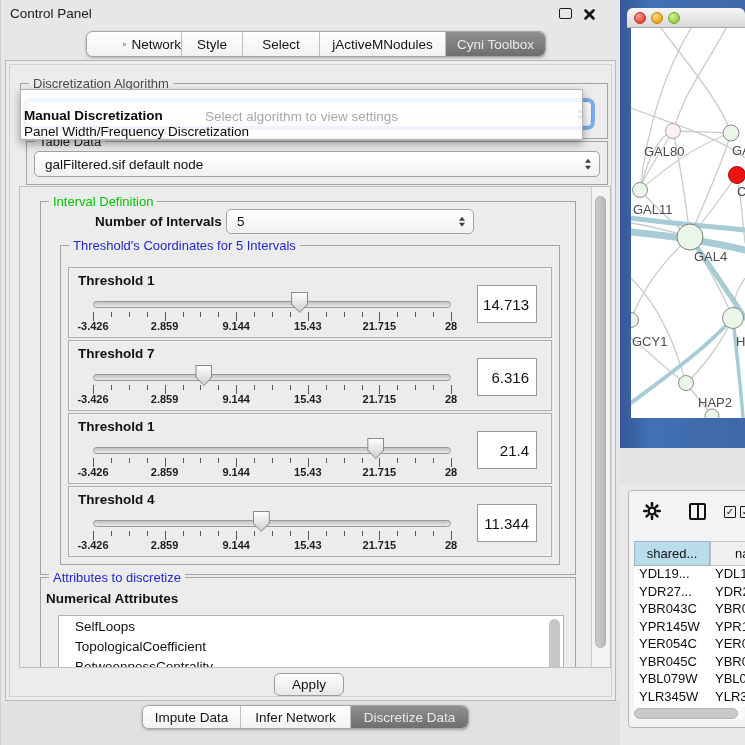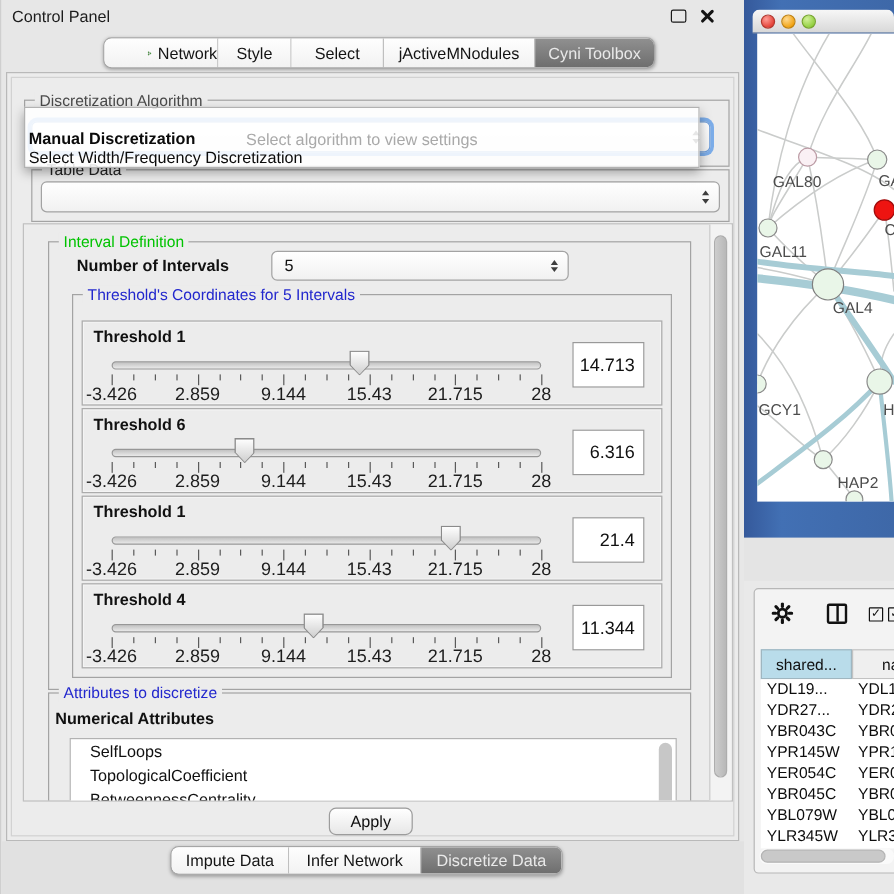--- a/index.html
+++ b/index.html
@@ -43,21 +43,21 @@
   #viewport{position:absolute;left:10px;top:122px;width:570px;height:480px;overflow:hidden;}
   #main-vsb{position:absolute;left:581px;top:122px;width:18px;height:480px;background:#f3f3f3;border-left:1px solid #c9c9c9;}
   #main-vsb .thumb{position:absolute;left:3px;top:9px;width:11px;height:452px;border-radius:6px;background:linear-gradient(90deg,#cdcdcd,#b8b8b8);border:1px solid #adadad;}
 
   .tpanel{position:absolute;left:48px;width:484px;height:71px;border:1px solid #ababab;box-shadow:inset 0 0 0 1px #f4f4f4;background:#ececec;}
   .tlabel{position:absolute;left:9px;top:5px;font-size:13.5px;font-weight:bold;color:#111;}
   .track{position:absolute;left:24px;top:33px;width:358px;height:7px;border:1px solid #979797;border-radius:4px;background:linear-gradient(#c2c2c2,#e9e9e9);}
   .thumb-o{position:absolute;top:24px;width:17px;height:21px;clip-path:polygon(0 0,100% 0,100% 58%,50% 100%,0 58%);background:#8a8a8a;}
   .thumb-i{position:absolute;left:1px;top:1px;width:15px;height:19px;clip-path:polygon(0 0,100% 0,100% 58%,50% 100%,0 58%);background:linear-gradient(#fefefe,#cfcfcf);}
   .tick{position:absolute;width:1px;background:#5a5a5a;}
-  .ticklab{position:absolute;top:52px;transform:translateX(-50%);font-size:15px;font-weight:normal;color:#1d1d1d;white-space:nowrap;}
+  .ticklab{position:absolute;top:52px;transform:translateX(-50%);font-size:11px;font-weight:bold;color:#1d1d1d;white-space:nowrap;}
   .valbox{position:absolute;left:408px;top:17px;width:60px;height:38px;background:#fff;border:1px solid #999;display:flex;align-items:center;justify-content:flex-end;padding-right:7px;font-size:15px;color:#111;}
 
   .boldlab{position:absolute;font-size:13.5px;font-weight:bold;color:#111;white-space:nowrap;}
 
   #attr-list{position:absolute;left:38px;top:428px;width:506px;height:130px;background:#fff;border:1px solid #b2b2b2;overflow:hidden;}
   .attr-item{position:absolute;left:16px;font-size:13.5px;color:#101010;white-space:nowrap;}
   #attr-vsb{position:absolute;right:3px;top:3px;width:11px;height:60px;border-radius:6px;background:#c7c7c7;}
 
   .pushbtn{position:absolute;background:linear-gradient(#ffffff,#e7e7e7);border:1px solid #9c9c9c;border-radius:6px;font-size:13.5px;color:#111;display:flex;align-items:center;justify-content:center;}
 
@@ -135,40 +135,41 @@
         <div class="combo focus" style="left:16px;top:36px;width:566px;height:26px;">
           <span class="arrows">
               <span class="arr-up"></span>
               <span class="arr-dn"></span>
             </span>
         </div>
 
         <div id="algo-popup">
           <div class="hint">Select algorithm to view settings</div>
         <div class="popup-item" style="top: 18px; font-weight: bold;">Manual Discretization</div>
-            <div class="popup-item" style="top: 34px;">Select Width/Frequency Discretization</div>
+            <div class="popup-item" style="top: 34px;">Panel Width/Frequency Discretization</div>
           </div>
 
         <div class="group" style="left:16px;top:76px;width:582px;height:44px;">
           <span class="glabel">Table Data</span>
         </div>
         <div class="combo" style="left:24px;top:86px;width:566px;height:26px;">
+          <span>galFiltered.sif default node</span>
           <span class="arrows">
               <span class="arr-up"></span>
               <span class="arr-dn"></span>
             </span>
         </div>
 
         <div id="scrollwrap"></div>
         <div id="viewport">
 
           <div class="group" style="left:20px;top:14px;width:536px;height:374px;">
             <span class="glabel green">Interval Definition</span>
           </div>
-          <span class="boldlab" style="left:44px;top:27px;">Number of Intervals</span>
+          <span class="boldlab" style="left:75px;top:27px;">Number of Intervals</span>
           <div class="combo" style="left:206px;top:22px;width:248px;height:25px;">
             <span>5</span>
             <span class="arrows">
                 <span class="arr-up"></span>
                 <span class="arr-dn"></span>
               </span>
           </div>
 
           <div class="group" style="left:40px;top:58px;width:500px;height:320px;">
             <span class="glabel blue">Threshold's Coordinates for 5 Intervals</span>
@@ -203,21 +204,21 @@
                 <div class="tick" style="left: 382px; top: 44px; height: 9px;"></div>
                 <span class="ticklab" style="left: 24px;">-3.426</span>
                 <span class="ticklab" style="left: 95.6px;">2.859</span>
                 <span class="ticklab" style="left: 167.2px;">9.144</span>
                 <span class="ticklab" style="left: 238.8px;">15.43</span>
                 <span class="ticklab" style="left: 310.4px;">21.715</span>
                 <span class="ticklab" style="left: 382px;">28</span>
                 <div class="valbox">14.713</div>
               </div>
               <div class="tpanel" style="top: 153px;">
-                <div class="tlabel">Threshold 6</div>
+                <div class="tlabel">Threshold 7</div>
                 <div class="track"></div>
                 <div class="thumb-o" style="left: 126.479px;">
                   <div class="thumb-i"></div>
                 </div>
                 <div class="tick" style="left: 24px; top: 44px; height: 9px;"></div>
                 <div class="tick" style="left: 41.9px; top: 44px; height: 5px;"></div>
                 <div class="tick" style="left: 59.8px; top: 44px; height: 5px;"></div>
                 <div class="tick" style="left: 77.7px; top: 44px; height: 5px;"></div>
                 <div class="tick" style="left: 95.6px; top: 44px; height: 9px;"></div>
                 <div class="tick" style="left: 113.5px; top: 44px; height: 5px;"></div>

